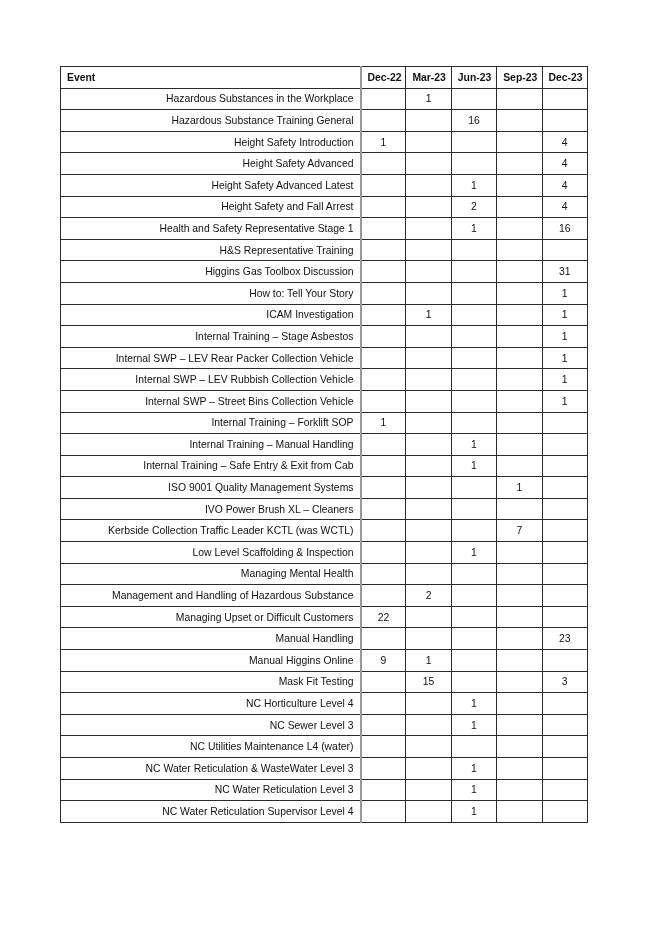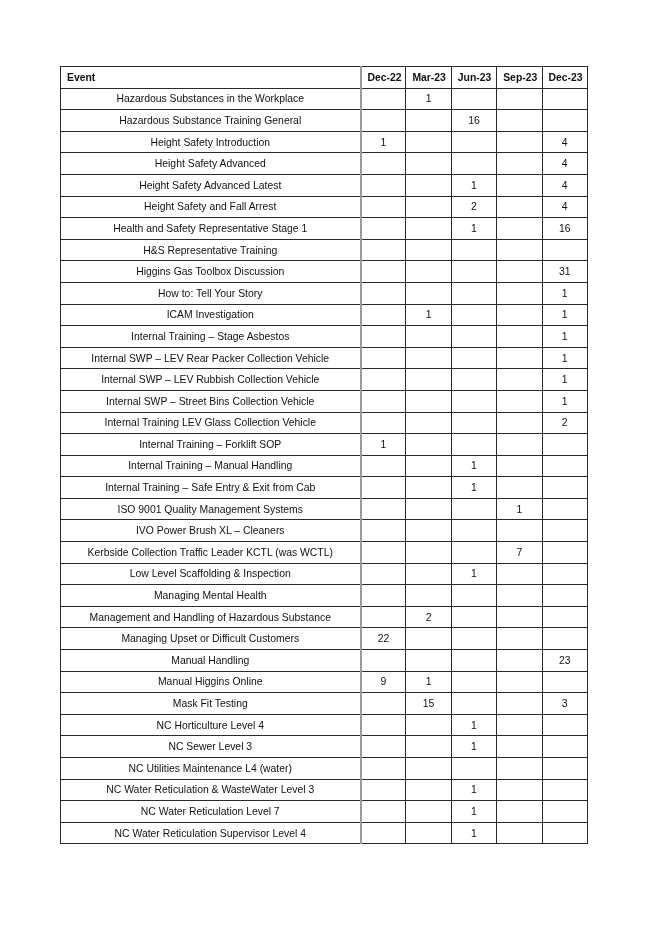--- a/index.html
+++ b/index.html
@@ -16,21 +16,21 @@
     }
     table.events th, table.events td {
       border: 1.3px solid #2a2a2a;
       height: 20.6px;
       padding: 0 6px;
       white-space: nowrap;
       overflow: hidden;
     }
     table.events th { font-weight: bold; text-align: left; }
     table.events th.col-event { text-align: left; }
-    table.events td.event { text-align: center; border-right-color: #9a9a9a; border-right-width: 2px; }
+    table.events td.event { text-align: right; border-right-color: #9a9a9a; border-right-width: 2px; }
     table.events th.col-event { border-right-color: #9a9a9a; border-right-width: 2px; }
     table.events td.val { text-align: center; }
     col.c-event { width: 300px; }
     col.c-num { width: 45.4px; }
   </style>
 </head>
 <body>
 
 <div class="page">
   <table class="events">
@@ -167,28 +167,20 @@
         </tr>
         <tr>
           <td class="event">Internal SWP – Street Bins Collection Vehicle</td>
           <td class="val"></td>
           <td class="val"></td>
           <td class="val"></td>
           <td class="val"></td>
           <td class="val">1</td>
         </tr>
         <tr>
-          <td class="event">Internal Training LEV Glass Collection Vehicle</td>
-          <td class="val"></td>
-          <td class="val"></td>
-          <td class="val"></td>
-          <td class="val"></td>
-          <td class="val">2</td>
-        </tr>
-        <tr>
           <td class="event">Internal Training – Forklift SOP</td>
           <td class="val">1</td>
           <td class="val"></td>
           <td class="val"></td>
           <td class="val"></td>
           <td class="val"></td>
         </tr>
         <tr>
           <td class="event">Internal Training – Manual Handling</td>
           <td class="val"></td>
@@ -311,21 +303,21 @@
         </tr>
         <tr>
           <td class="event">NC Water Reticulation &amp; WasteWater Level 3</td>
           <td class="val"></td>
           <td class="val"></td>
           <td class="val">1</td>
           <td class="val"></td>
           <td class="val"></td>
         </tr>
         <tr>
-          <td class="event">NC Water Reticulation Level 7</td>
+          <td class="event">NC Water Reticulation Level 3</td>
           <td class="val"></td>
           <td class="val"></td>
           <td class="val">1</td>
           <td class="val"></td>
           <td class="val"></td>
         </tr>
         <tr>
           <td class="event">NC Water Reticulation Supervisor Level 4</td>
           <td class="val"></td>
           <td class="val"></td>

